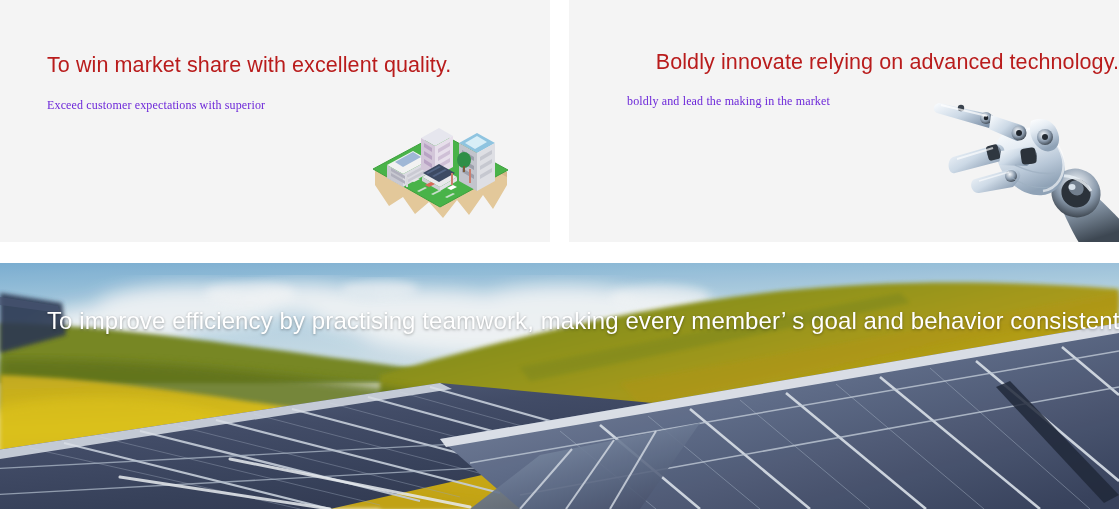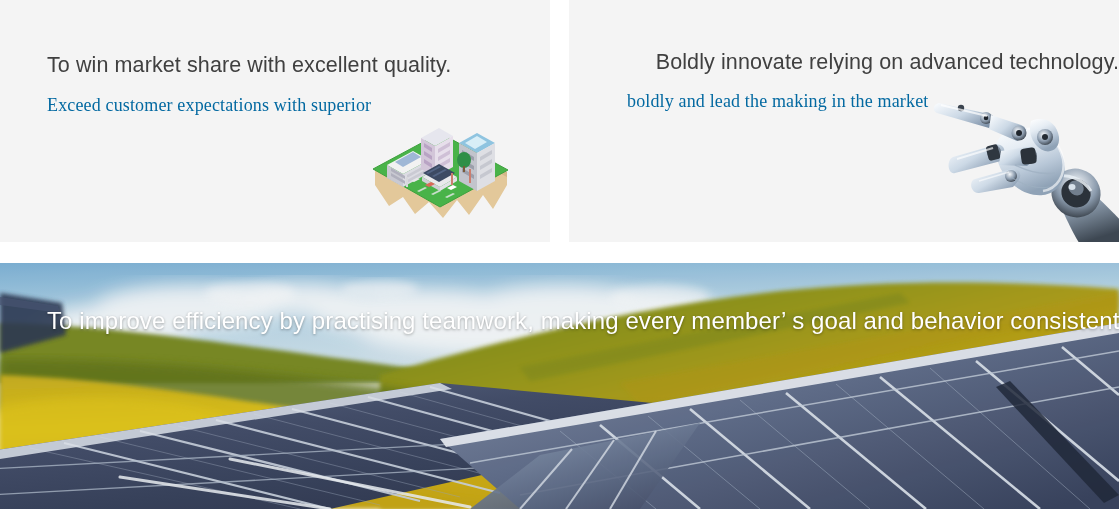--- a/index.html
+++ b/index.html
@@ -23,31 +23,31 @@
   .card-body { position:relative; z-index:2; }
   .card-left .card-body  { padding:52px 0 0 47px; }
   .card-right .card-body { padding:49px 0 0 55px; }
 
   .card-title {
     font-family:"Liberation Sans", sans-serif;
     font-weight:300;
     font-size:21.5px;
     line-height:1.25;
     letter-spacing:0.1px;
-    color:#404040;
+    color:#b91c1c;
     white-space:nowrap;
   }
   .card-right .card-title { font-size:21.5px;text-align:right; }
 
   .card-desc {
     margin-top:12px;
     font-family:"Liberation Serif", serif;
-    font-size:18px;
+    font-size:12px;
     line-height:29px;
-    color:#0369a1;
+    color:#6d28d9;
     letter-spacing:.15px;
   }
   .card-right .card-desc { margin-top:11px; margin-left:3px; }
   .card-desc p { white-space:nowrap; }
 
   
   .city-art {
     position:absolute; right:35px; bottom:12px;
     width:150px; height:125px; z-index:1;
   }

